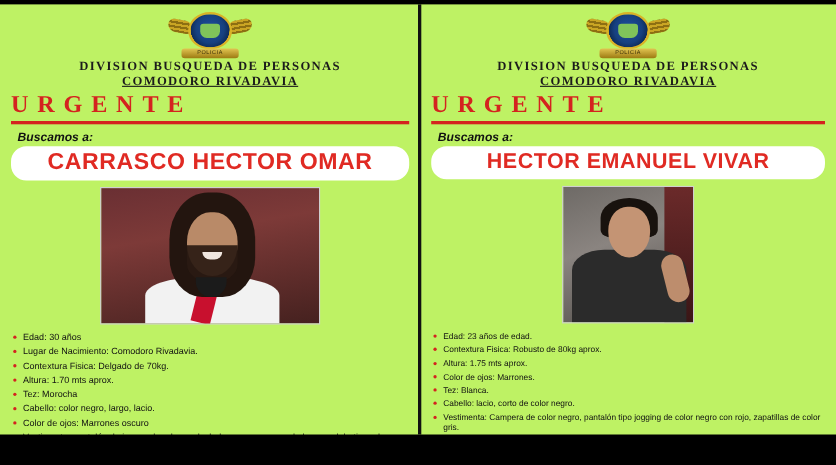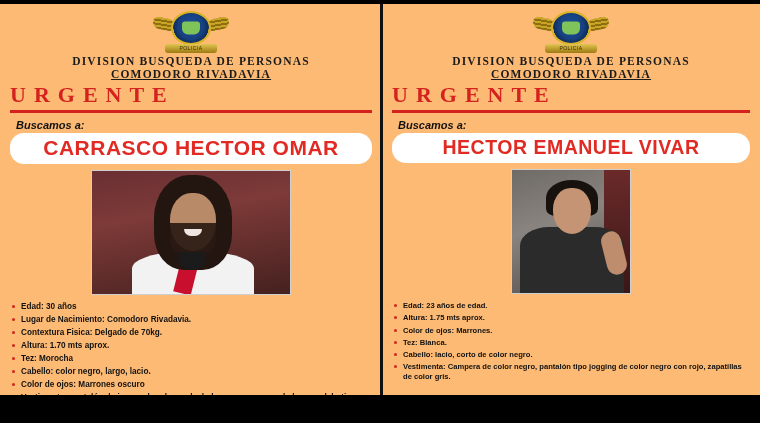--- a/index.html
+++ b/index.html
@@ -21,21 +21,21 @@
     position: absolute; left: 0; width: 760px;
     background: #000;
   }
   .bars-top { top: 0; height: 4px; }
   .bars-bottom { bottom: 0; height: 28px; }
 
   .poster {
     position: absolute;
     top: 4px;
     height: 417px;
-    background: #fdba74;
+    background: #bef264;
     overflow: hidden;
   }
   .poster.left { left: 0; width: 382px; }
   .poster.right { left: 382px; width: 378px; }
 
   .poster-inner {
     position: relative;
     width: 100%; height: 100%;
     padding: 4px 10px 0 10px;
   }
@@ -229,21 +229,21 @@
     margin-top: 7px;
     padding: 0 2px;
   }
   .details li {
     list-style: none;
     position: relative;
     padding-left: 9px;
     margin-bottom: 3px;
     font-family: "Liberation Sans", sans-serif;
     font-size: 8.2px;
-    font-weight: 700;
+    font-weight: 400;
     color: #111;
     line-height: 1.22;
   }
   .poster.right .details li { font-size: 7.6px; }
   .details li::before {
     content: "";
     position: absolute; left: 0; top: 3px;
     width: 3px; height: 3px;
     background: #d4231f;
     border-radius: 50%;
@@ -340,20 +340,21 @@
           <div class="shirt"></div>
           <div class="arm"></div>
           <div class="hair"></div>
           <div class="face"></div>
         </div>
       </div>
 
       <div class="details">
         <ul>
           <li>Edad: 23 años de edad.</li>
+          <li>Contextura Fisica: Robusto de 80kg aprox.</li>
           <li>Altura: 1.75 mts aprox.</li>
           <li>Color de ojos: Marrones.</li>
           <li>Tez: Blanca.</li>
           <li>Cabello: lacio, corto de color negro.</li>
           <li>Vestimenta: Campera de color negro, pantalón tipo jogging de color negro con rojo, zapatillas de color gris.</li>
         </ul>
       </div>
     </div>
   </div>
 

